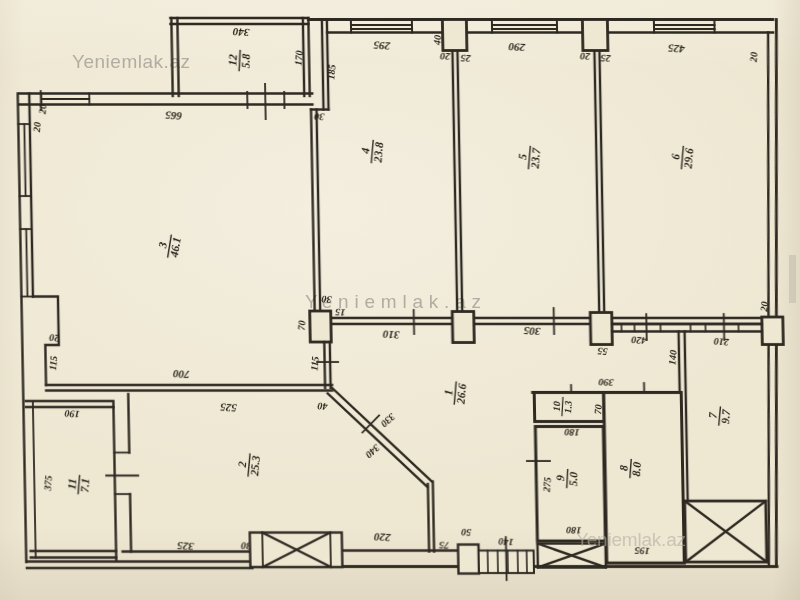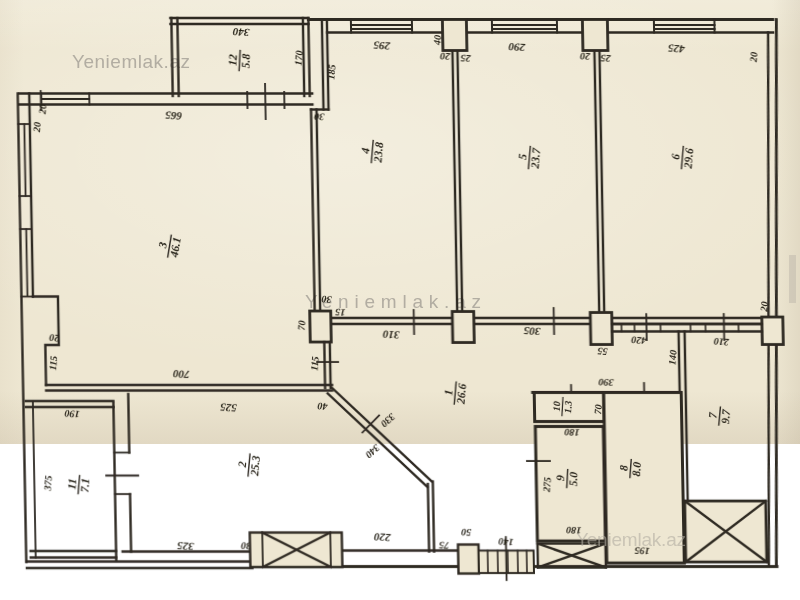--- a/index.html
+++ b/index.html
@@ -1,17 +1,17 @@
 <!DOCTYPE html>
 <html><head>
 <meta charset="utf-8">
 <style>
 html,body{margin:0;padding:0;}
 body{width:800px;height:600px;overflow:hidden;font-family:"Liberation Sans",sans-serif;}
-#page{position:relative;width:800px;height:444px;
+#page{position:relative;width:800px;height:600px;
 background:
  linear-gradient(to right, rgba(190,175,150,0.10) 0%, rgba(255,255,255,0) 3%, rgba(255,255,255,0) 96.5%, rgba(150,135,110,0.14) 100%),
  linear-gradient(to bottom, rgba(255,255,250,0.20) 0%, rgba(255,255,255,0) 12%, rgba(255,255,255,0) 88%, rgba(160,140,115,0.16) 100%),
  radial-gradient(90% 70% at 42% 35%, rgba(255,255,252,0.30), rgba(255,255,255,0) 70%),
  #eee7d2;}
 svg{position:absolute;left:0;top:0;}
 text{fill:#262219;}
 .d{font:italic 700 11px "Liberation Serif",serif;}
 .s{font:italic 700 10px "Liberation Serif",serif;}
 .r{font:italic 700 11.5px "Liberation Serif",serif;}

